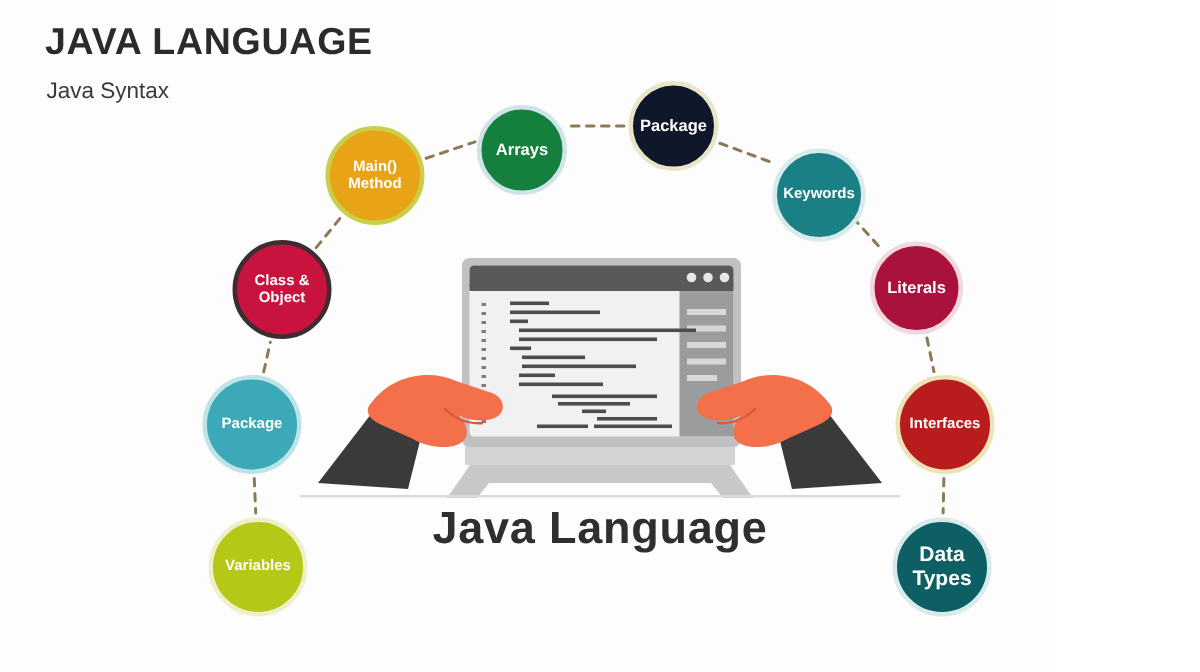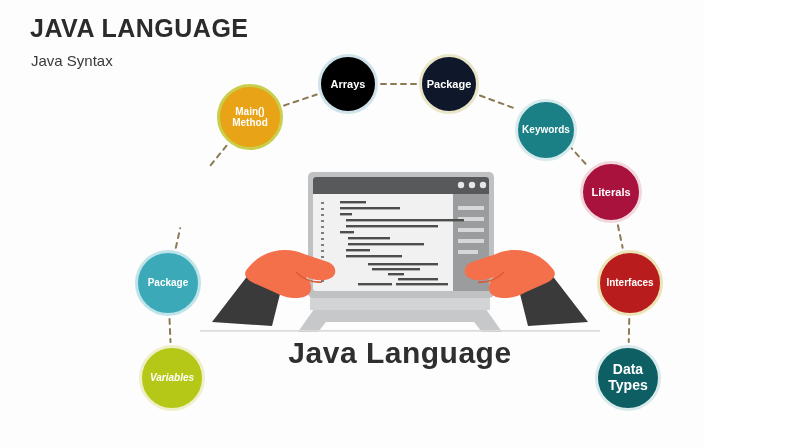--- a/index.html
+++ b/index.html
@@ -147,40 +147,43 @@
                C276,132 288,130 294,127 C288,133 286,142 294,146
                C302,150 316,148 326,142 L344,134 C354,130 358,124 352,118 Z" fill="#F4704A"></path>
       <path d="M304,122 C296,130 288,133 278,132" fill="none" stroke="#D85C3A" stroke-width="1.6"></path>
     </g>
 
     <rect x="0" y="180" width="400" height="1.6" fill="#D9DADB"></rect>
   </svg>
 
   <div class="caption">Java Language</div>
 
+<div class="node" style="left: 155px; top: 160px; height: 66px; width: 66px; background: rgb(200, 19, 63); border: 3px solid rgb(62, 44, 48); font-size: 10px;">
+      <span class="lbl">Class &amp;<br>Object</span>
+    </div>
     <div class="node" style="left: 217px; top: 84px; height: 66px; width: 66px; background: rgb(232, 163, 23); border: 3px solid rgb(201, 206, 75); font-size: 10px;">
       <span class="lbl">Main()<br>Method</span>
     </div>
-    <div class="node" style="left: 318px; top: 54px; height: 60px; width: 60px; background: #000000; border: 3px solid rgb(207, 228, 234); font-size: 11px;">
+    <div class="node" style="left: 318px; top: 70px; height: 60px; width: 60px; background: #15803d; border: 3px solid rgb(207, 228, 234); font-size: 11px;">
       <span class="lbl">Arrays</span>
     </div>
     <div class="node" style="left: 419px; top: 54px; height: 60px; width: 60px; background: #0f172a; border: 3px solid rgb(233, 230, 200); font-size: 11px;">
       <span class="lbl">Package</span>
     </div>
     <div class="node" style="left: 515px; top: 99px; height: 62px; width: 62px; background: rgb(26, 128, 133); border: 3px solid rgb(215, 234, 236); font-size: 10px;">
       <span class="lbl">Keywords</span>
     </div>
     <div class="node" style="left: 580px; top: 161px; height: 62px; width: 62px; background: rgb(168, 18, 60); border: 3px solid rgb(240, 216, 222); font-size: 11px;">
       <span class="lbl">Literals</span>
     </div>
     <div class="node" style="left: 597px; top: 250px; height: 66px; width: 66px; background: #b91c1c; border: 3px solid rgb(237, 227, 184); font-size: 10px;">
       <span class="lbl">Interfaces</span>
     </div>
     <div class="node" style="left: 595px; top: 345px; height: 66px; width: 66px; background: rgb(14, 95, 99); border: 3px solid rgb(216, 234, 236); font-size: 14px;">
       <span class="lbl">Data<br>Types</span>
     </div>
-    <div class="node" style="left: 139px; top: 345px; height: 66px; width: 66px; background: rgb(181, 199, 23); border: 3px solid rgb(239, 239, 201); font-size: 10px; font-style: italic;">
+    <div class="node" style="left: 139px; top: 345px; height: 66px; width: 66px; background: rgb(181, 199, 23); border: 3px solid rgb(239, 239, 201); font-size: 10px;">
       <span class="lbl">Variables</span>
     </div>
     <div class="node" style="left: 135px; top: 250px; height: 66px; width: 66px; background: rgb(59, 169, 184); border: 3px solid rgb(190, 227, 233); font-size: 10px;">
       <span class="lbl">Package</span>
     </div>
   </div>
 
 </body></html>

